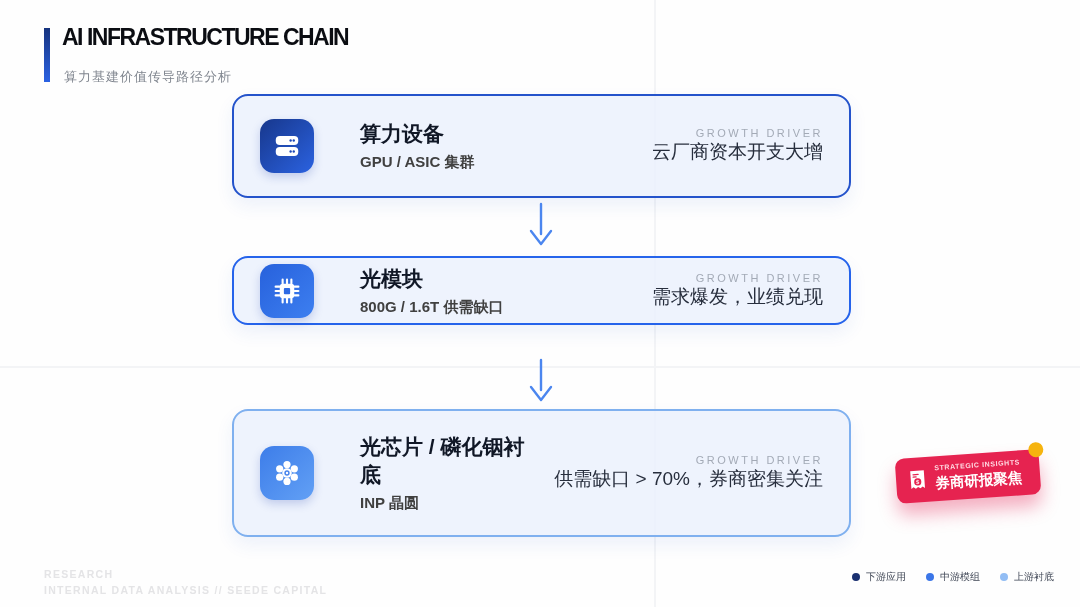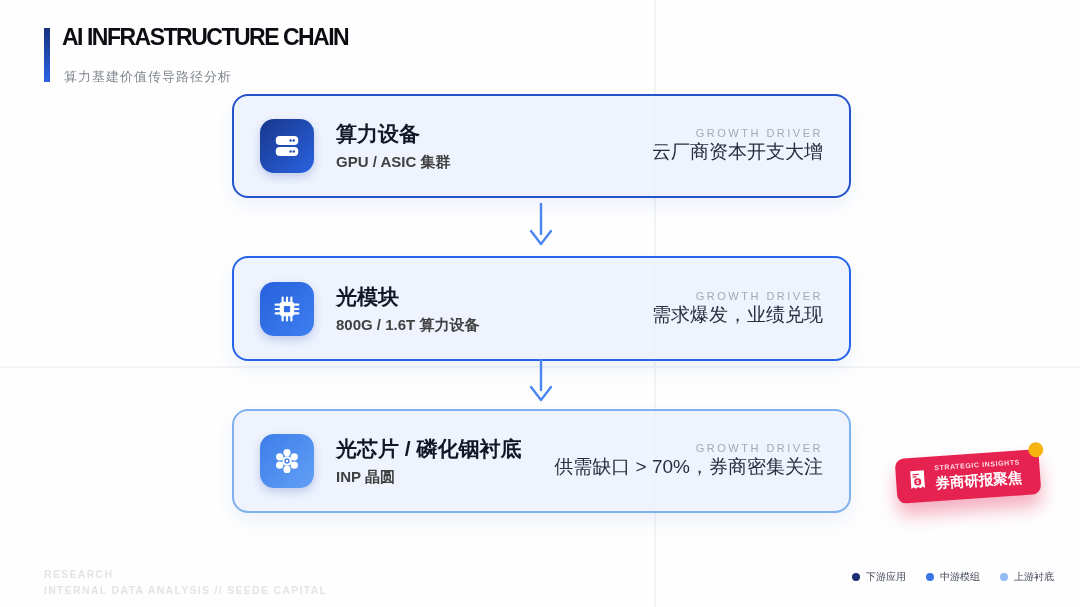--- a/index.html
+++ b/index.html
@@ -11,24 +11,24 @@
 
   .header-bar{position:absolute;left:44px;top:28px;width:6px;height:54px;
               background:linear-gradient(180deg,#16337e,#2b62e3);z-index:2;}
   .title{position:absolute;left:62px;top:24px;font-size:23px;font-weight:bold;
          letter-spacing:-1.5px;color:#0b0d12;z-index:2;white-space:nowrap;}
   .subtitle{position:absolute;left:64px;top:68px;font-size:13px;color:#80868f;
             letter-spacing:1px;z-index:2;}
 
   .card{position:absolute;left:232px;width:619px;border:2px solid #2563eb;border-radius:16px;
         background:rgba(234,240,252,0.82);display:flex;align-items:center;padding:11px 26px;
-        box-sizing:border-box;z-index:1;box-shadow:0 8px 18px rgba(40,90,200,0.08);}
+        box-sizing:border-box;z-index:1;box-shadow:0 8px 18px rgba(40,90,200,0.08);gap:24px;}
   .card1{top:94px;height:104px;}
-  .card2{top:256px;height:105px;}
-  .card3{top:409px;height:104px;}
+  .card2{top:256px;height:69px;}
+  .card3{top:409px;height:128px;}
 
   .icon-tile{width:54px;height:54px;border-radius:14px;display:flex;align-items:center;
              justify-content:center;flex:0 0 auto;box-shadow:0 4px 10px rgba(30,64,175,0.22);}
   .icon1{background:linear-gradient(135deg,#17378c,#2b62e0);}
   .icon2{background:linear-gradient(135deg,#2761dc,#3d7ff0);}
   .icon3{background:linear-gradient(135deg,#3d7de9,#62a0f5);}
 
   .card-text{margin-left:22px;}
   .card-title{font-size:21px;font-weight:bold;color:#101726;}
   .card-sub{font-size:15px;font-weight:bold;color:#404040;margin-top:5px;}
@@ -112,21 +112,21 @@
         <line x1="18" y1="8.5" x2="21.1" y2="8.5"></line>
           <line x1="18" y1="12" x2="21.1" y2="12"></line>
           <line x1="18" y1="15.5" x2="21.1" y2="15.5"></line>
       </g>
       <rect x="6.2" y="6.2" width="11.6" height="11.6" rx="2.4" fill="#ffffff"></rect>
       <rect x="9.5" y="9.5" width="5" height="5" rx="0.8" fill="#2f6be4"></rect>
     </svg>
   </div>
   <div class="card-text">
     <div class="card-title">光模块</div>
-    <div class="card-sub">800G / 1.6T 算力设备</div>
+    <div class="card-sub">800G / 1.6T 供需缺口</div>
   </div>
   <div class="card-right">
     <div class="driver-label">GROWTH DRIVER</div>
     <div class="driver-text">需求爆发，业绩兑现</div>
   </div>
 </div>
 
 <div class="arrow arrow2">
   <svg width="26" height="46" viewBox="0 0 26 46">
     <line x1="13" y1="2" x2="13" y2="32" stroke="#4b86ef" stroke-width="2.4" stroke-linecap="round"></line>

